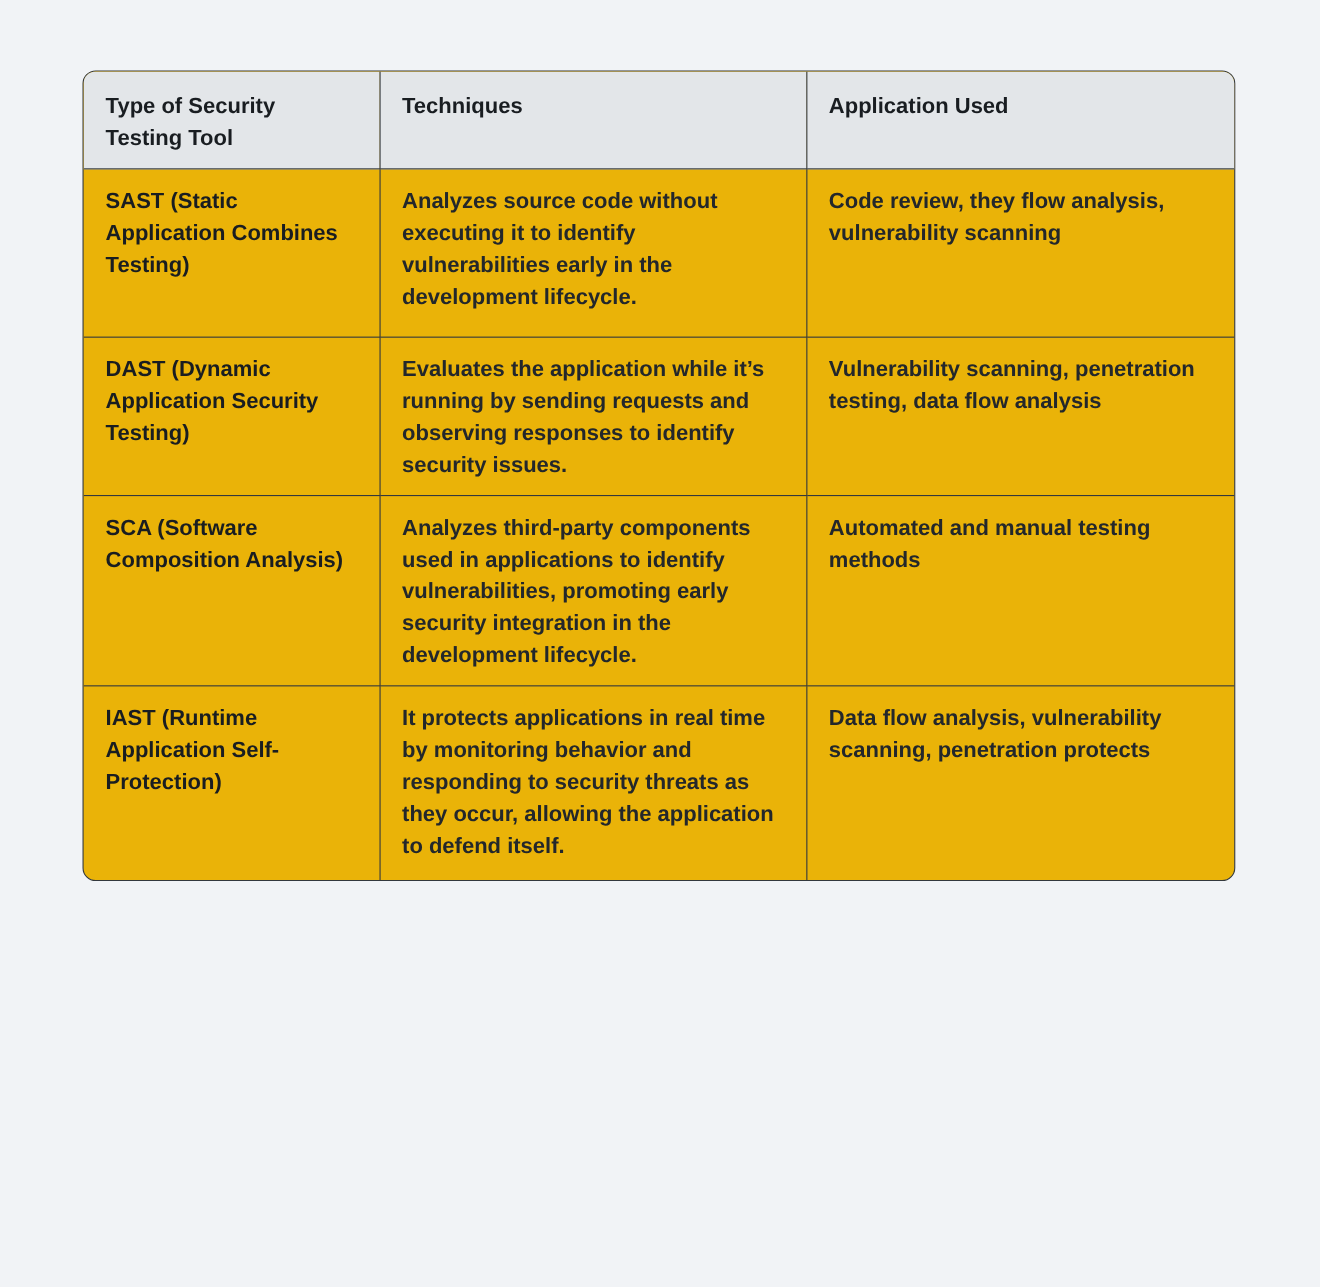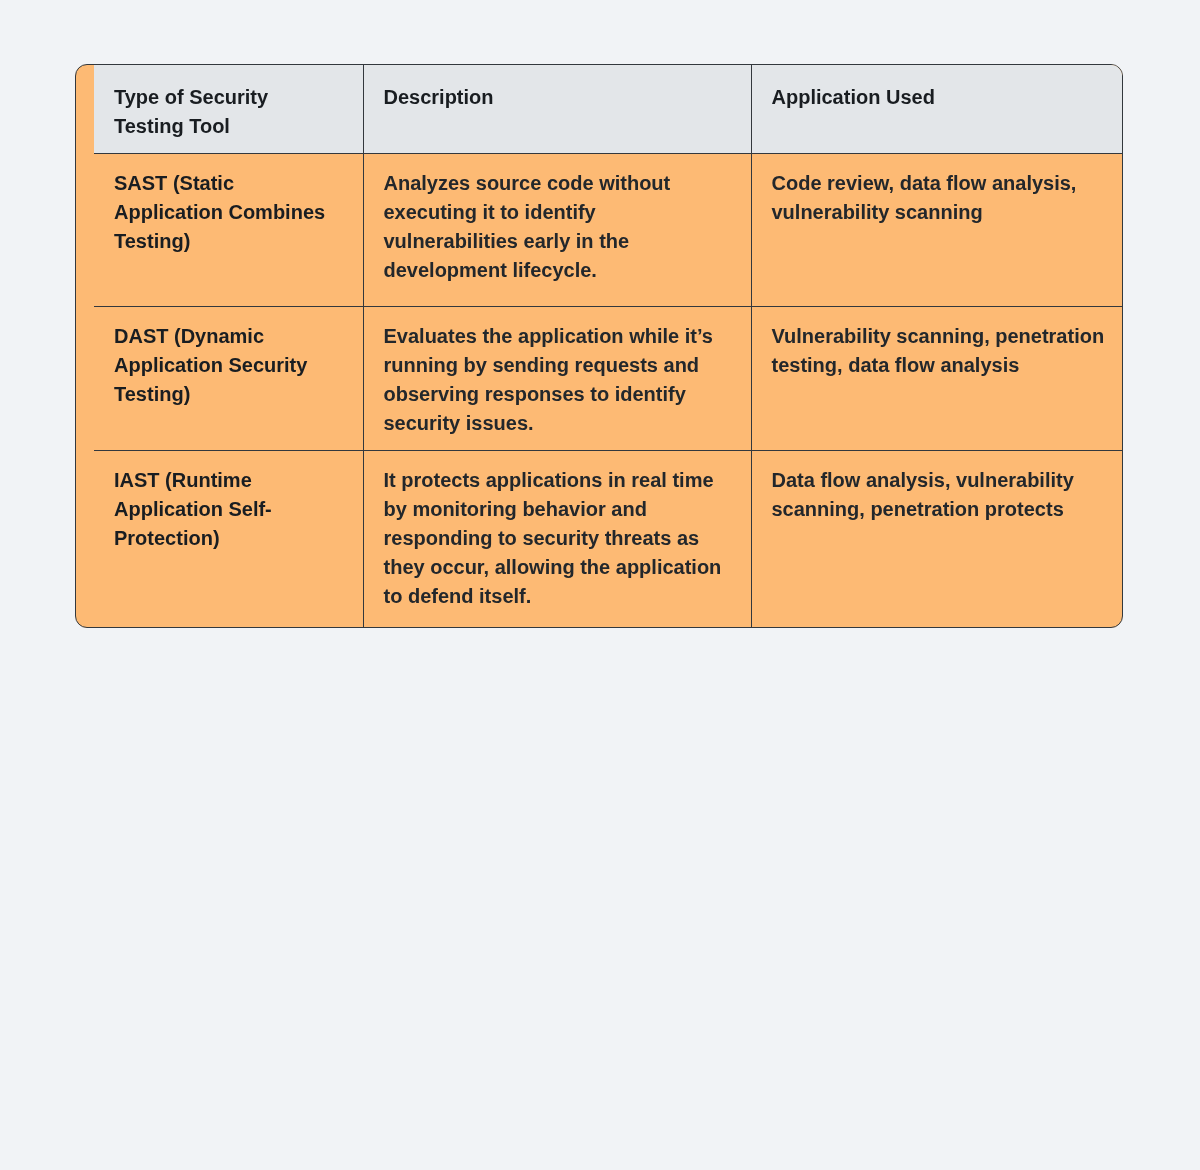--- a/index.html
+++ b/index.html
@@ -8,25 +8,24 @@
     width: 1200px;
     height: 1170px;
     background: #f1f3f6;
     font-family: "Liberation Sans", sans-serif;
     color: #1c2024;
   }
 
   .table-card {
     width: 1048px;
     margin: 64px auto 0 75px;
-    background: #fdba74;
+    background: #eab308;
     border: 1.5px solid #33383d;
     border-radius: 12px;
     overflow: hidden;
-    padding-left: 18px;
   }
 
   table.security-table {
     width: 100%;
     border-collapse: collapse;
     table-layout: fixed;
   }
 
   col.c-tool        { width: 269px; }
   col.c-description { width: 388px; }
@@ -78,34 +77,39 @@
 <div class="table-card">
   <table class="security-table">
     <colgroup>
       <col class="c-tool">
       <col class="c-description">
       <col class="c-techniques">
     </colgroup>
     <thead>
       <tr class="row-header">
         <th>Type of Security Testing Tool</th>
-        <th>Description</th>
+        <th>Techniques</th>
         <th>Application Used</th>
       </tr>
     </thead>
     <tbody>
       <tr class="row-0">
         <td class="cell-tool">SAST (Static Application Combines Testing)</td>
         <td class="cell-description">Analyzes source code without executing it to identify vulnerabilities early in the development lifecycle.</td>
-        <td class="cell-techniques">Code review, data flow analysis, vulnerability scanning</td>
+        <td class="cell-techniques">Code review, they flow analysis, vulnerability scanning</td>
       </tr>
       <tr class="row-1">
         <td class="cell-tool">DAST (Dynamic Application Security Testing)</td>
         <td class="cell-description">Evaluates the application while it’s running by sending requests and observing responses to identify security issues.</td>
         <td class="cell-techniques">Vulnerability scanning, penetration testing, data flow analysis</td>
+      </tr>
+      <tr class="row-3">
+        <td class="cell-tool">SCA (Software Composition Analysis)</td>
+        <td class="cell-description">Analyzes third-party components used in applications to identify vulnerabilities, promoting early security integration in the development lifecycle.</td>
+        <td class="cell-techniques">Automated and manual testing methods</td>
       </tr>
       <tr class="row-5">
         <td class="cell-tool">IAST (Runtime Application Self-Protection)</td>
         <td class="cell-description">It protects applications in real time by monitoring behavior and responding to security threats as they occur, allowing the application to defend itself.</td>
         <td class="cell-techniques">Data flow analysis, vulnerability scanning, penetration protects</td>
       </tr>
     </tbody>
   </table>
 </div>
 

